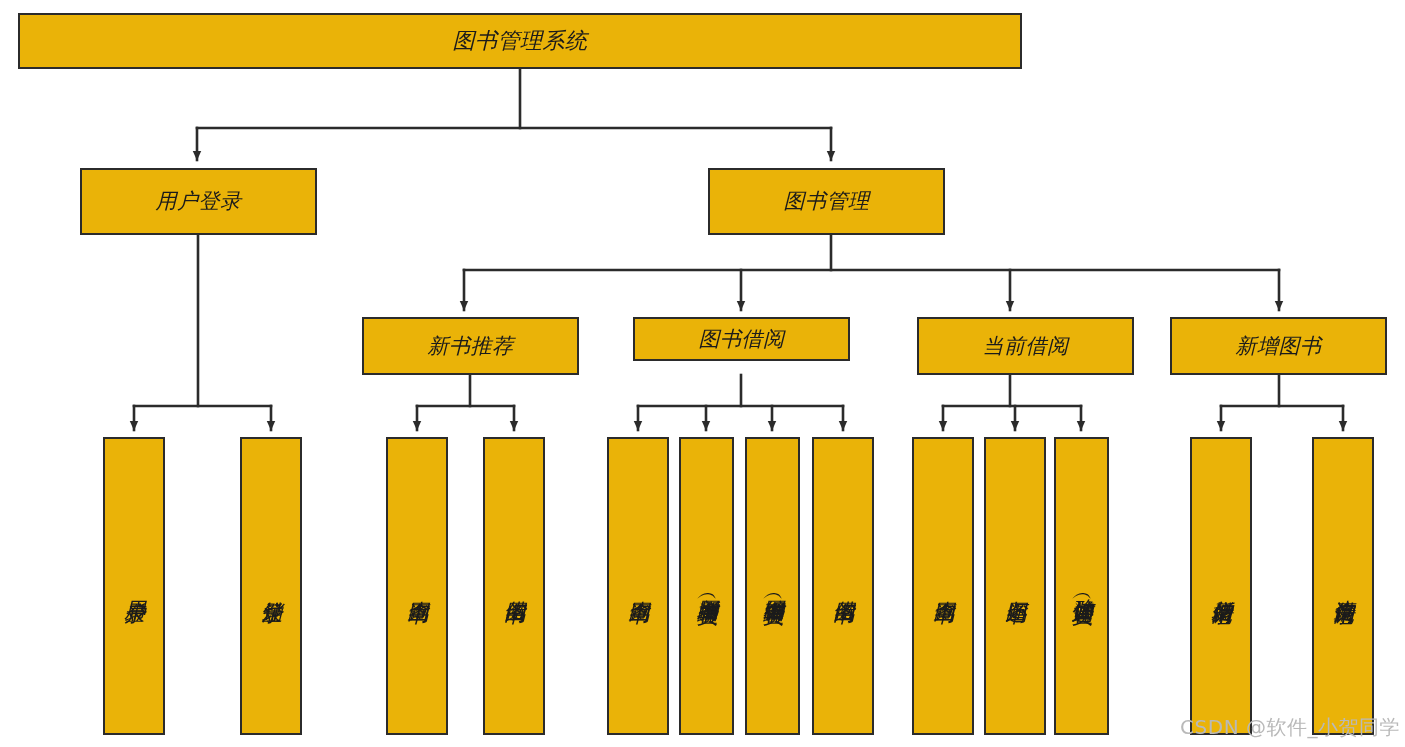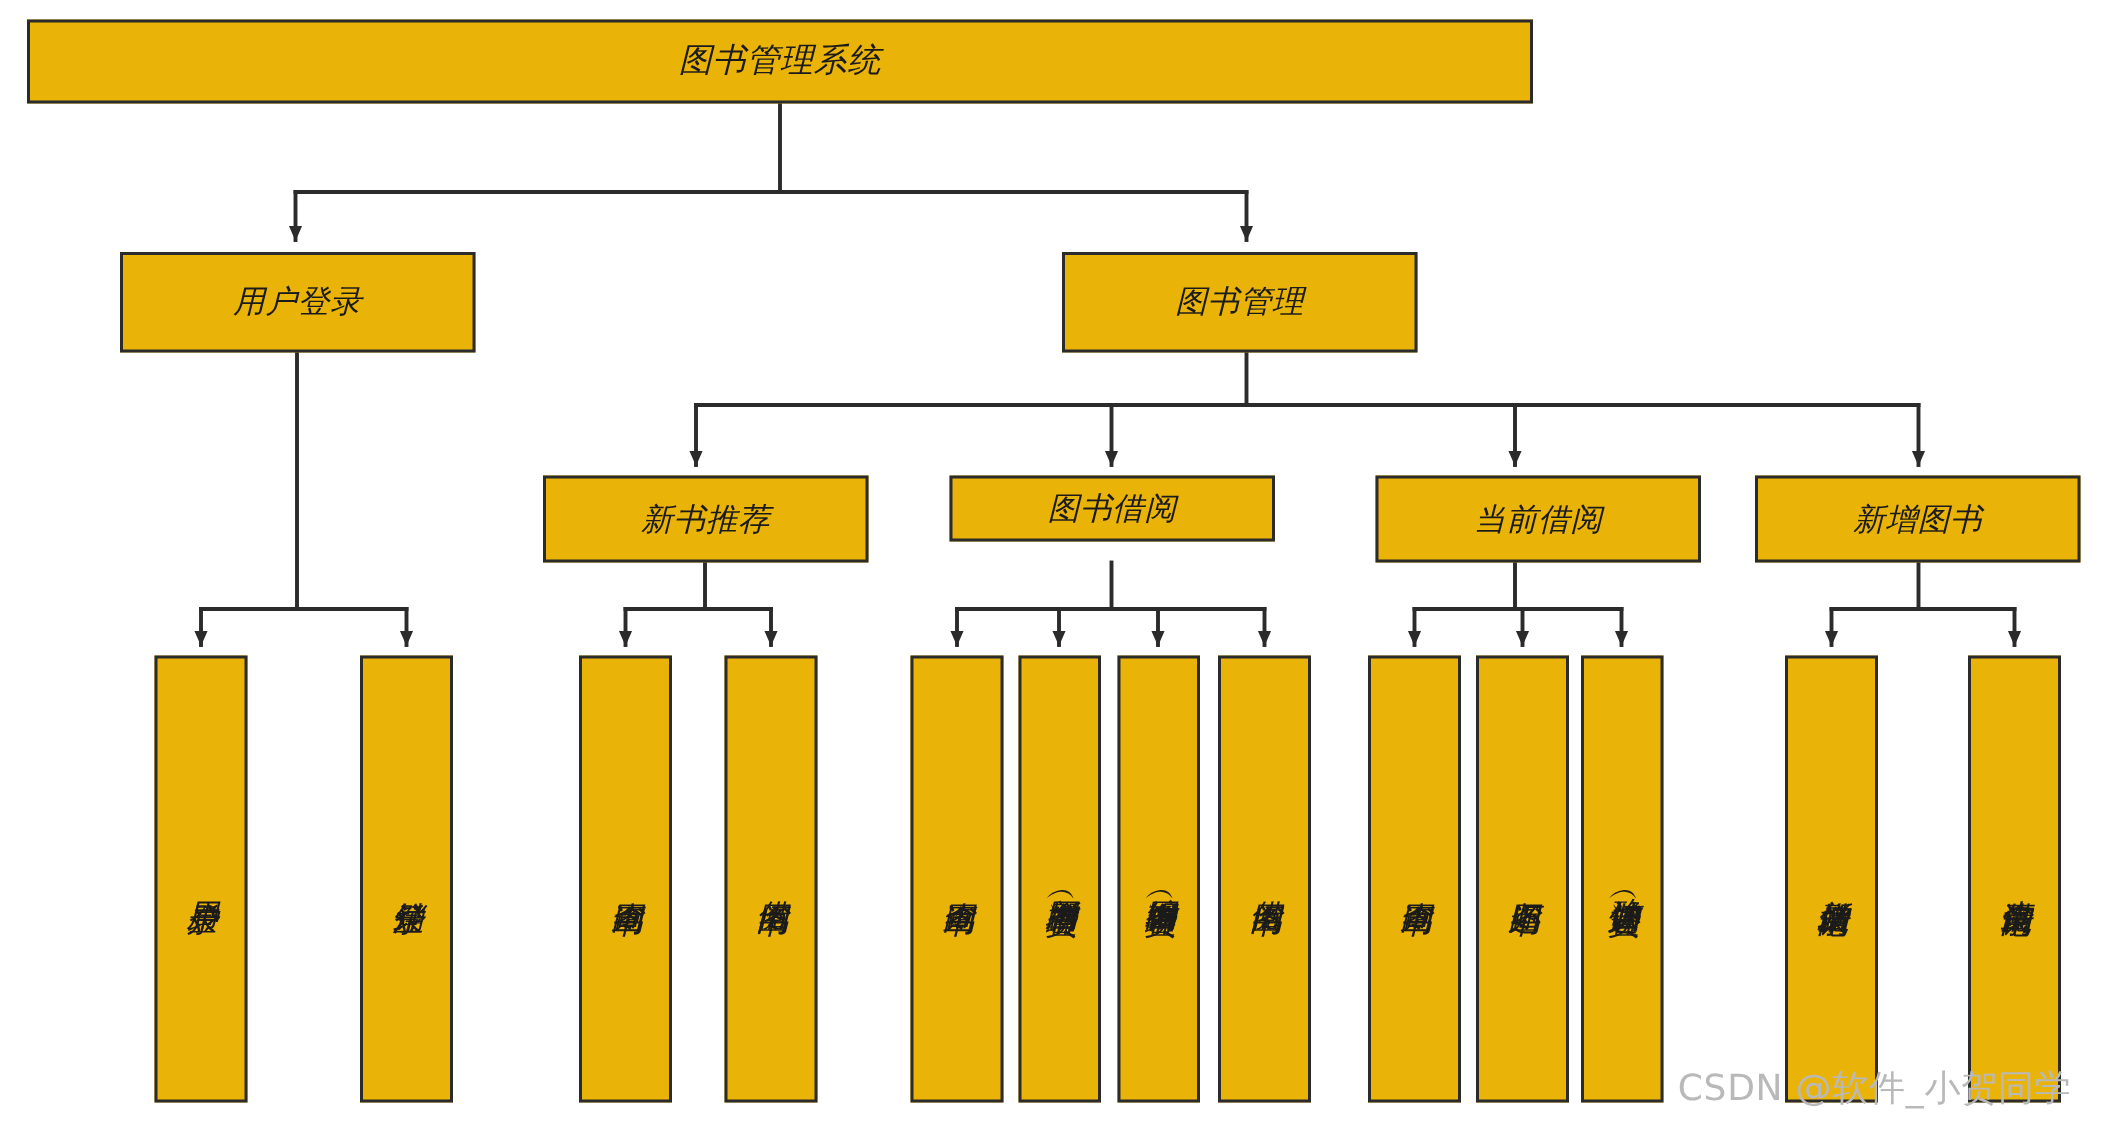--- a/index.html
+++ b/index.html
@@ -46,23 +46,23 @@
     font-size: 21px;
     writing-mode: vertical-rl;
     text-orientation: upright;
     line-height: 1.32;
     letter-spacing: 1px;
     white-space: nowrap;
     transform: rotate(0deg);
   }
   .watermark {
     position: absolute;
-    right: 24px;
+    right: 5px;
     bottom: 6px;
-    font-size: 24px;
+    font-size: 20px;
     color: #b9b9b9;
     white-space: nowrap;
     letter-spacing: 0.5px;
   }
 </style>
 </head>
 <body>
 
 <div id="canvas">
 

